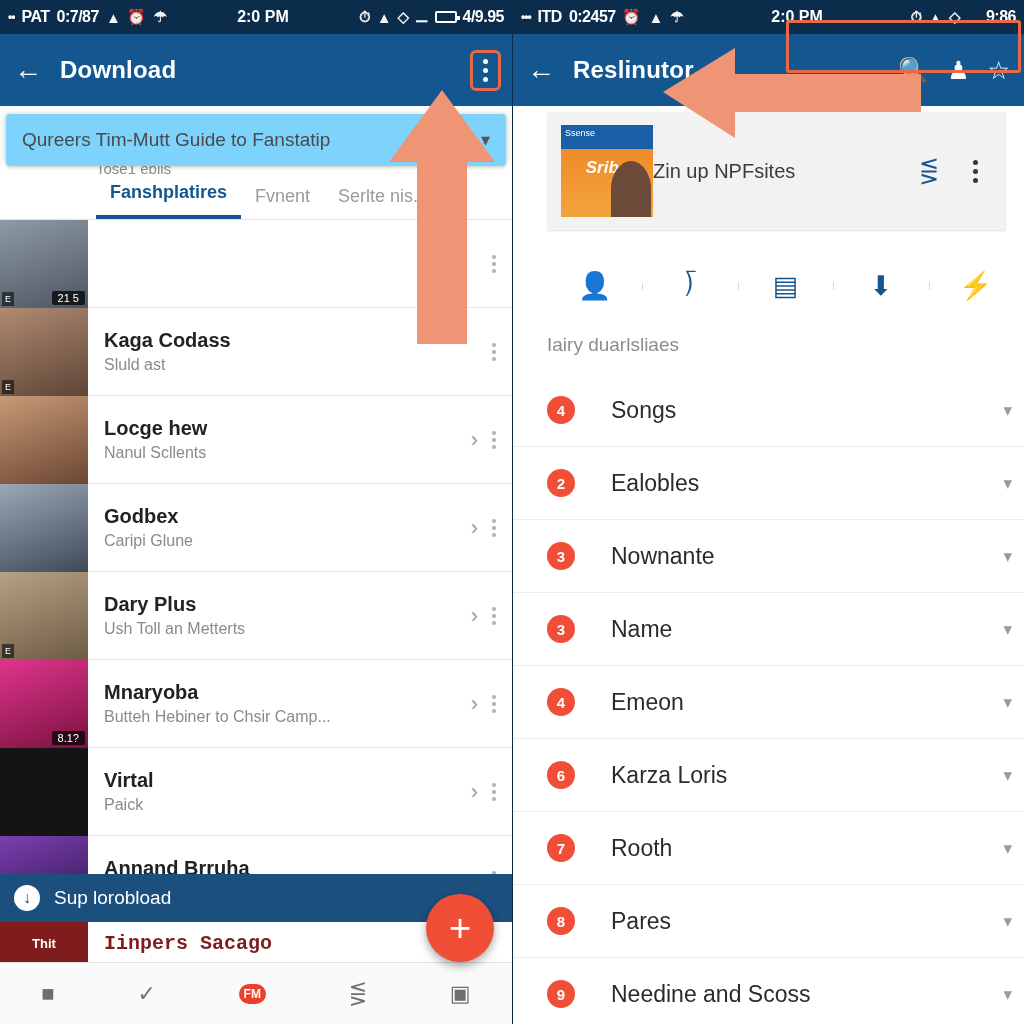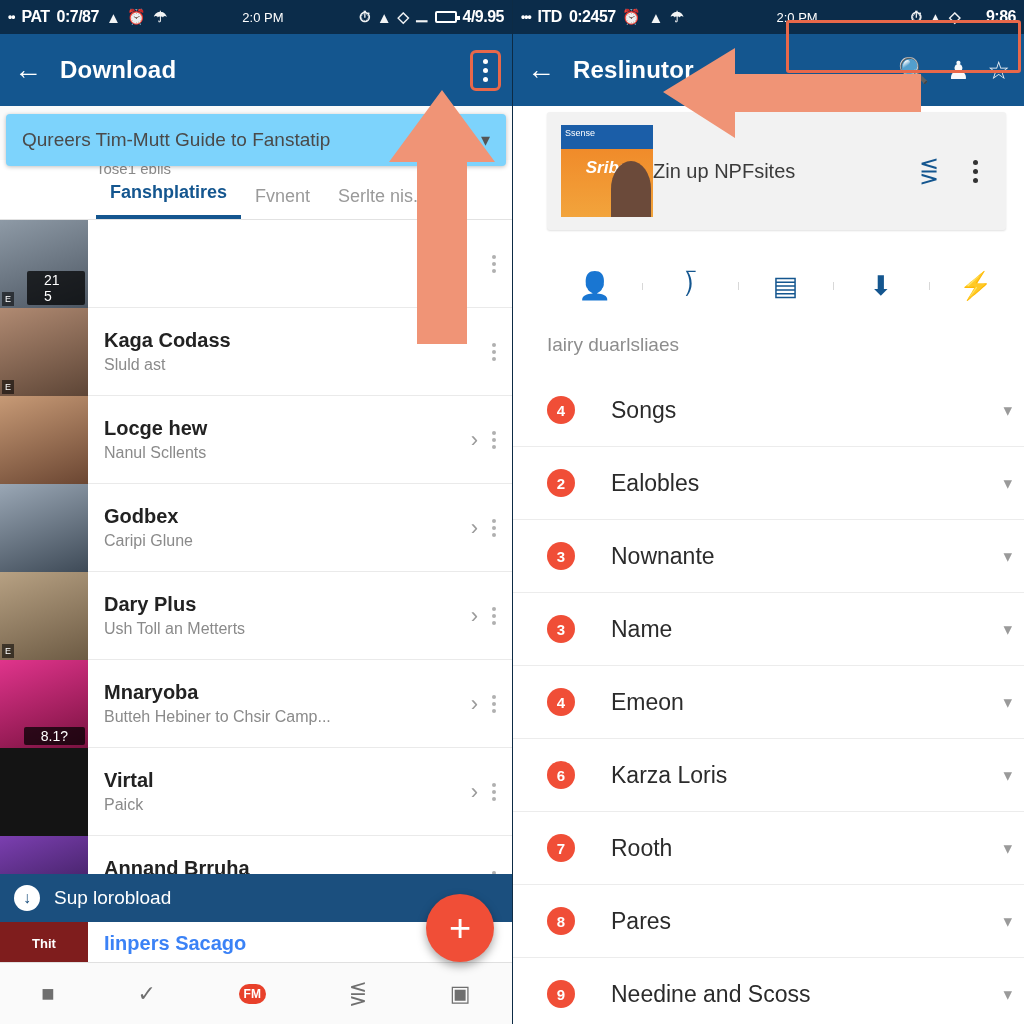--- a/index.html
+++ b/index.html
@@ -19,21 +19,21 @@
     height: 34px; background: #0b2c4a; color: #ffffff;
     display: flex; align-items: center; padding: 0 8px;
     font-size: 17px; font-weight: bold;
   }
   .statusbar .left { display: flex; align-items: center; gap: 7px; flex: 0 0 auto; }
   .statusbar .mid { flex: 1; display: flex; align-items: center; justify-content: center; gap: 8px; }
   .statusbar .right { display: flex; align-items: center; gap: 6px; }
   .sb-ico { font-size: 15px; opacity: .95; }
   .sb-small { font-size: 16px; letter-spacing: -0.5px; }
   .sb-dots { letter-spacing: -1px; font-size: 12px; }
-  .sb-time { font-size: 13px; font-weight: normal; }
+  .sb-time { font-size: 16px; font-weight: bold; }
   .batt {
     display: inline-block; width: 22px; height: 12px; border: 2px solid #fff;
     border-radius: 2px; position: relative;
   }
   .batt::after { content:""; position:absolute; right:-5px; top:3px; width:3px; height:4px; background:#fff; }
 
   
   .appbar {
     height: 72px; background: #14568f; color: #fff;
     display: flex; align-items: center; padding: 0 14px; gap: 18px;
@@ -77,21 +77,21 @@
   .row {
     display: flex; align-items: center; height: 88px;
     border-bottom: 1px solid #eaeaea; background: #fff;
   }
   .thumb {
     width: 88px; height: 88px; flex: 0 0 88px; position: relative; overflow: hidden;
     background: #777;
   }
   .thumb .dur {
     position: absolute; right: 3px; bottom: 3px; background: rgba(0,0,0,.72); color: #fff;
-    font-size: 14px; padding: 1px 17px; border-radius: 2px; margin-left: 27px;
+    font-size: 11px; padding: 1px 6px; border-radius: 2px; margin-left: 27px;
   }
   .thumb .badge {
     position: absolute; left: 2px; bottom: 2px; width: 12px; height: 14px;
     background: rgba(0,0,0,.55); color: #fff; font-size: 9px;
     display: flex; align-items: center; justify-content: center;
   }
   .rowtext { flex: 1; padding: 0 12px 0 16px; min-width: 0; }
   .rowtitle { font-size: 20px; font-weight: bold; color: #222; white-space: nowrap; overflow: hidden; text-overflow: ellipsis; }
   .rowsub { font-size: 16px; color: #8a8a8a; margin-top: 4px; white-space: nowrap; overflow: hidden; text-overflow: ellipsis; }
   .chev { color: #9b9b9b; font-size: 22px; padding: 0 10px; }
@@ -106,21 +106,21 @@
   }
   .dl-banner .circ {
     width: 26px; height: 26px; border-radius: 50%; background: #ffffff; color: #1b4f7e;
     display: flex; align-items: center; justify-content: center; font-size: 16px; font-weight: bold;
   }
   .after-banner {
     position: absolute; left: 0; right: 0; top: 922px; height: 44px;
     display: flex; align-items: center; background: #fff; z-index: 6; border-bottom: 1px solid #eee;
   }
   .after-banner .thumb { width: 88px; height: 44px; flex: 0 0 88px; background: #7f1d1d; color: #fff; font-size: 13px; font-weight: bold; display: flex; align-items: center; justify-content: center; }
-  .after-banner .t { font-size: 20px; font-weight: bold; color: #3b82f6; padding-left: 16px; }
+  .after-banner .t { font-size: 20px; font-weight: bold; color: #7f1d1d; padding-left: 16px; font-family: Liberation Mono, monospace; }
   .fab {
     position: absolute; right: 18px; top: 894px; width: 68px; height: 68px; border-radius: 50%;
     background: #f04e37; color: #fff; display: flex; align-items: center; justify-content: center;
     font-size: 38px; box-shadow: 0 4px 10px rgba(0,0,0,.35); z-index: 9;
   }
   .bottombar {
     position: absolute; left: 0; right: 0; bottom: 0; height: 62px; background: #fafafa;
     border-top: 1px solid #e0e0e0; display: flex; align-items: center; justify-content: space-around;
     z-index: 8;
   }

